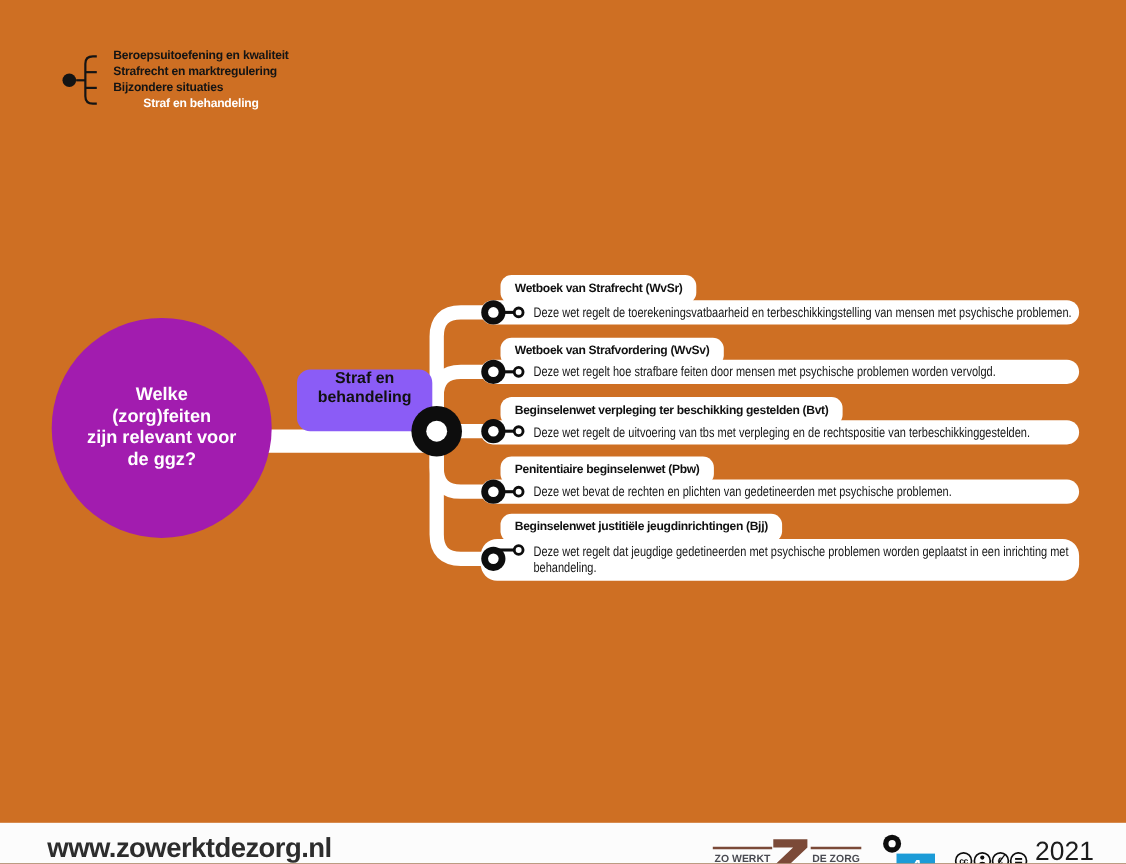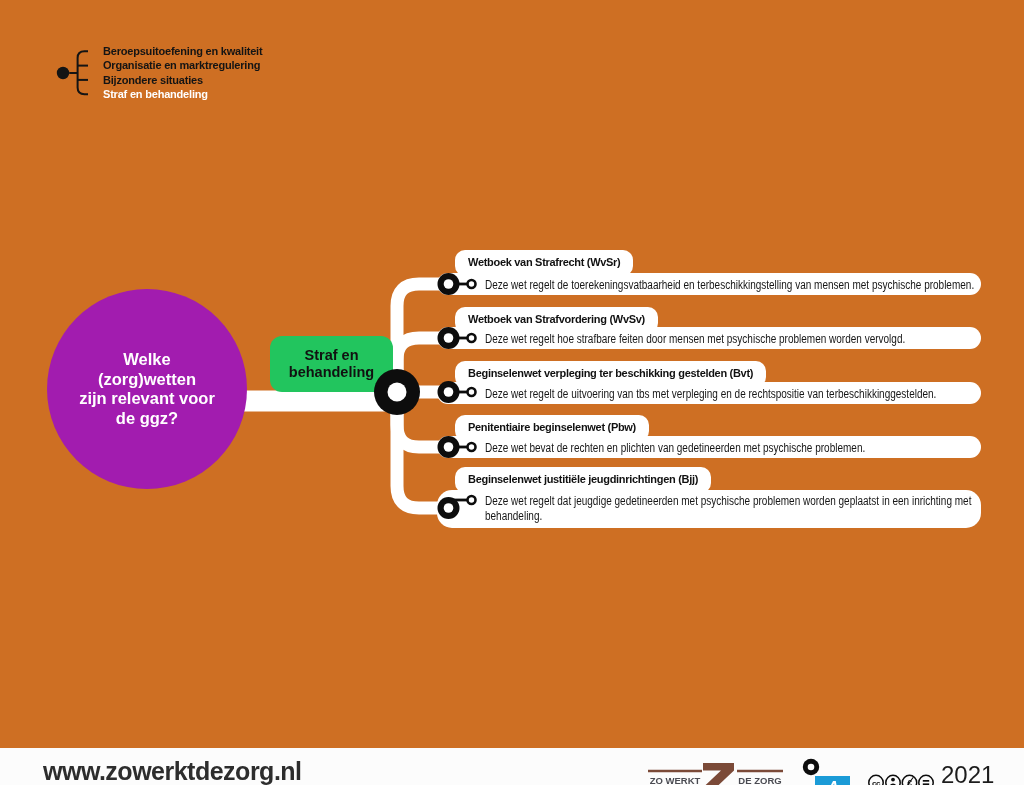--- a/index.html
+++ b/index.html
@@ -5,32 +5,32 @@
   html,body{margin:0;padding:0;background:#888;}
   #canvas{position:relative;width:1024px;height:785px;background:#CE6F23;overflow:hidden;
           font-family:"Liberation Sans","DejaVu Sans",sans-serif;}
   svg{position:absolute;left:0;top:0;}
   .layer{position:absolute;left:0;top:0;width:1024px;height:785px;pointer-events:none;}
 
   
   #legend-labels{position:absolute;left:91px;top:44px;z-index:3;margin-left:12px;}
   #legend-labels .leg{height:14.4px;line-height:14.4px;font-size:11px;font-weight:bold;
                       letter-spacing:-0.2px;color:#141414;white-space:nowrap;}
-  #legend-labels .leg.active{color:#ffffff;}
+  #legend-labels .leg.active{color:#ffffff;text-align:center;}
 
   
   #circle{position:absolute;left:47px;top:289px;width:200px;height:200px;border-radius:50%;
           background:#a21caf;z-index:3;display:flex;flex-direction:column;align-items:center;
           justify-content:center;text-align:center;color:#fff;font-weight:bold;font-size:16.5px;
           line-height:19.5px;}
 
   
-  #category{position:absolute;left:270px;top:336px;width:123px;height:56px;background:#22c55e;
+  #category{position:absolute;left:270px;top:336px;width:123px;height:56px;background:#8b5cf6;
             border-radius:12px;z-index:3;display:flex;flex-direction:column;align-items:center;
-            justify-content:center;text-align:center;font-weight:bold;font-size:14.5px;
+            justify-content:flex-start;text-align:center;font-weight:bold;font-size:14.5px;
             line-height:17px;color:#111;}
 
   
   .law-title{position:absolute;left:455px;height:26px;line-height:24px;background:#fff;
              border-radius:10px;padding:0 13px;font-size:11px;font-weight:bold;
              letter-spacing:-0.3px;color:#111;white-space:nowrap;z-index:3;}
 
   
   .law-pill{position:absolute;left:437px;width:544px;height:22px;background:#fff;
             border-radius:12px;box-sizing:border-box;padding-left:48px;line-height:22px;
@@ -68,28 +68,28 @@
       <path d="M397 392 V306 Q397 284 419 284 H449"></path>
       <path d="M397 392 V360 Q397 338 419 338 H449"></path>
       <path d="M375 392 H449"></path>
       <path d="M397 392 V425 Q397 447 419 447 H449"></path>
       <path d="M397 392 V486 Q397 508 419 508 H449"></path>
     </g>
   </svg>
 
   <div id="legend-labels">
     <div class="leg">Beroepsuitoefening en kwaliteit</div>
-    <div class="leg">Organisatie en marktregulering</div>
+    <div class="leg">Strafrecht en marktregulering</div>
     <div class="leg">Bijzondere situaties</div>
     <div class="leg active">Straf en behandeling</div>
   </div>
 
   <div id="circle">
     <div>Welke</div>
-    <div>(zorg)wetten</div>
+    <div>(zorg)feiten</div>
     <div>zijn relevant voor</div>
     <div>de ggz?</div>
   </div>
 
   <div id="category">
     <div>Straf en</div>
     <div>behandeling</div>
   </div>
 
   <div class="law-title" style="top:250px">Wetboek van Strafrecht (WvSr)</div>

